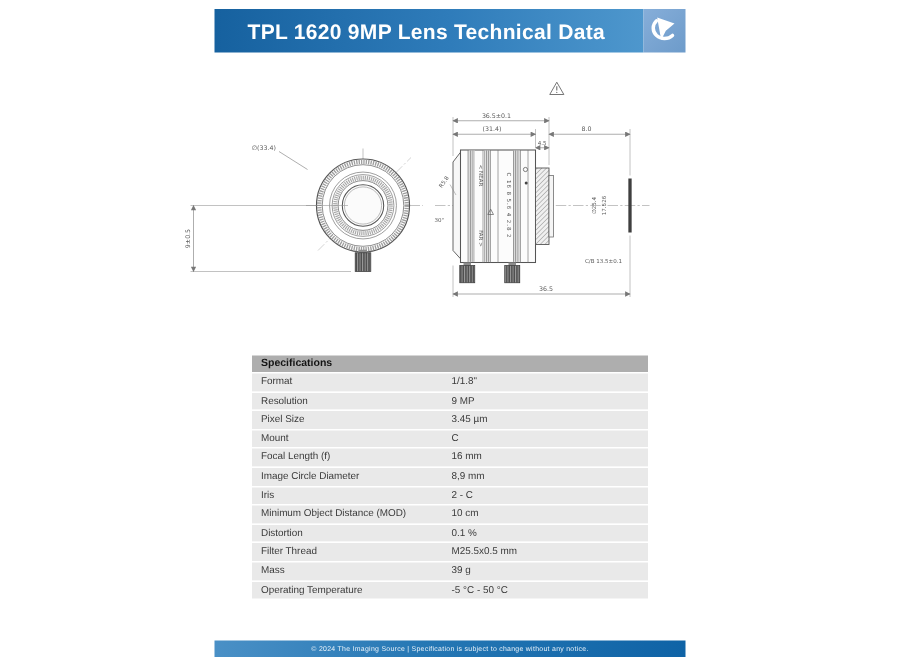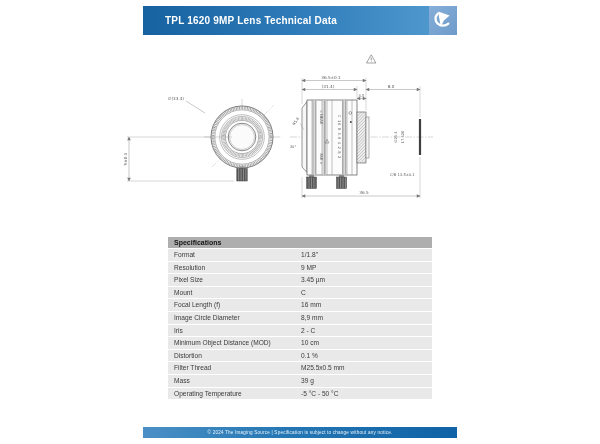--- a/index.html
+++ b/index.html
@@ -6,21 +6,21 @@
   body{
     width:600px;height:444px;position:relative;background:#ffffff;
     font-family:"Liberation Sans", sans-serif;overflow:hidden;
   }
   
   .header-wrap{position:absolute;left:143px;top:6px;width:314px;height:29px;display:flex;}
   .header-bar{
     flex:1;background:linear-gradient(90deg,#16619f 0%,#2f7cba 55%,#4e97cd 100%);
     display:flex;align-items:center;
   }
-  .header-title{color:#ffffff;font-size:10px;font-weight:bold;padding-left:22px;letter-spacing:.2px;white-space:nowrap;}
+  .header-title{color:#ffffff;font-size:14px;font-weight:bold;padding-left:22px;letter-spacing:.2px;white-space:nowrap;}
   .logo-box{
     width:28px;height:29px;background:linear-gradient(135deg,#86aed9 0%,#6d9bca 100%);
     display:flex;align-items:center;justify-content:center;
   }
   
   .drawing{position:absolute;left:120px;top:48px;width:360px;height:165px;}
   .drawing svg{display:block;}
   text{font-family:"DejaVu Sans", sans-serif;fill:#5a5a5a;}
   .dim{font-size:4.2px;}
   .dim-sm{font-size:3.7px;}

